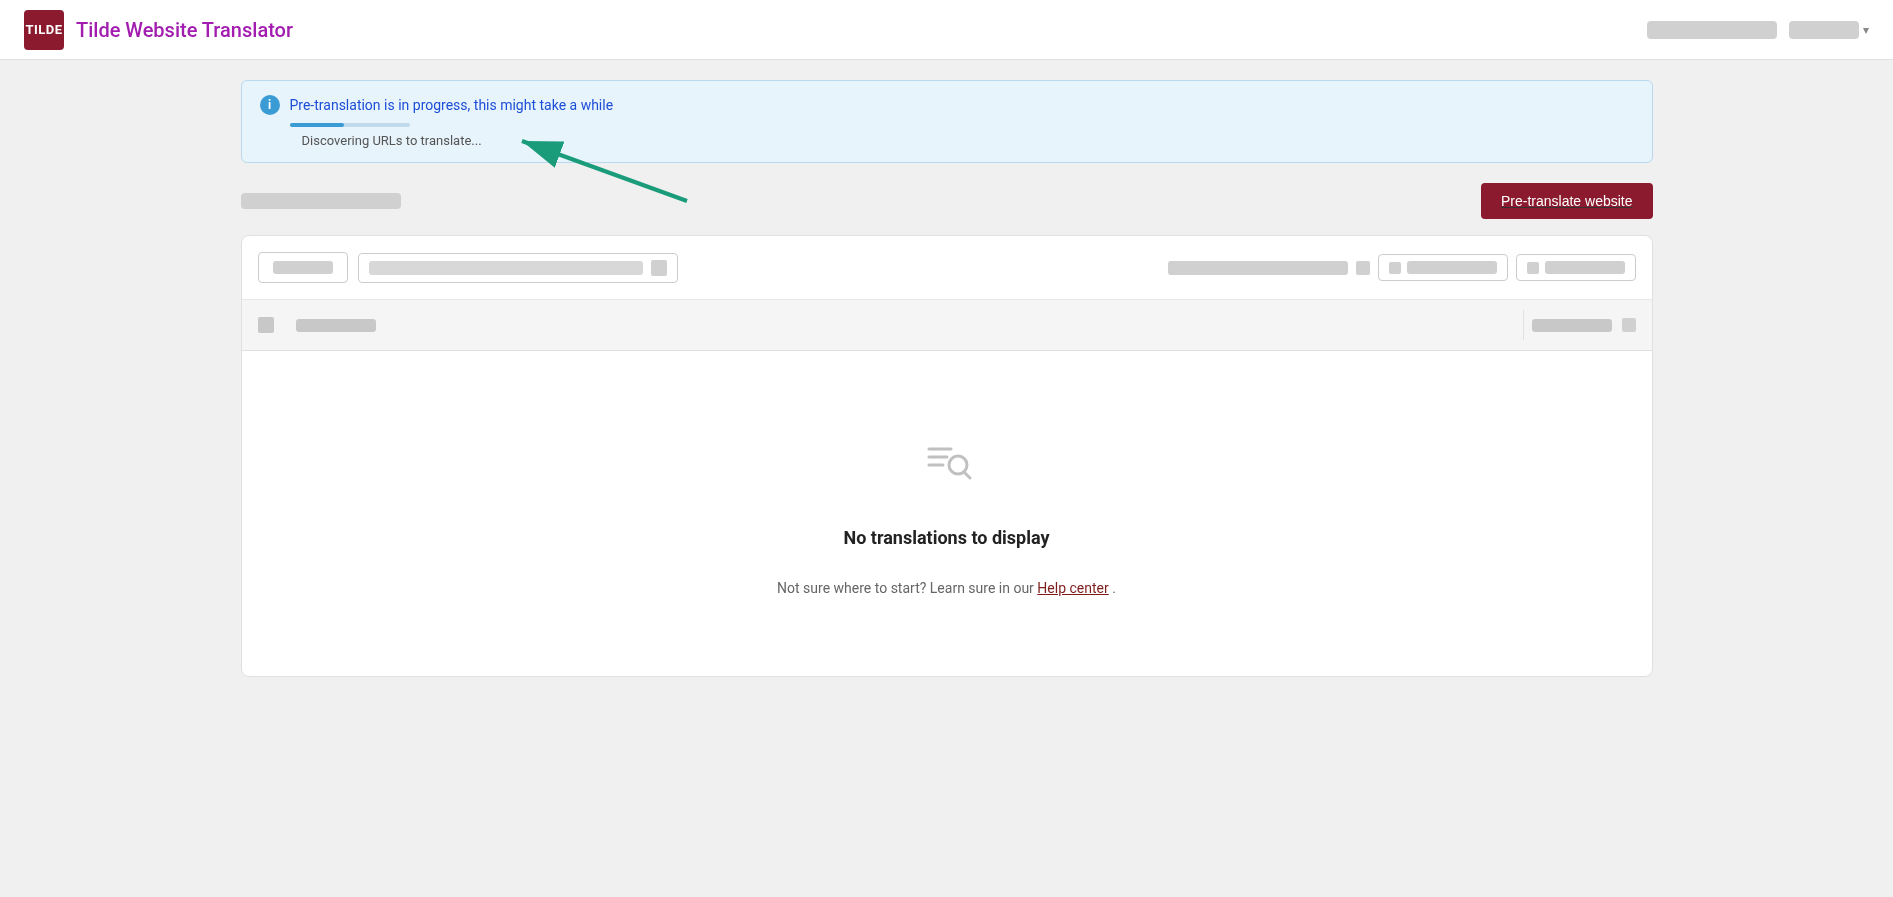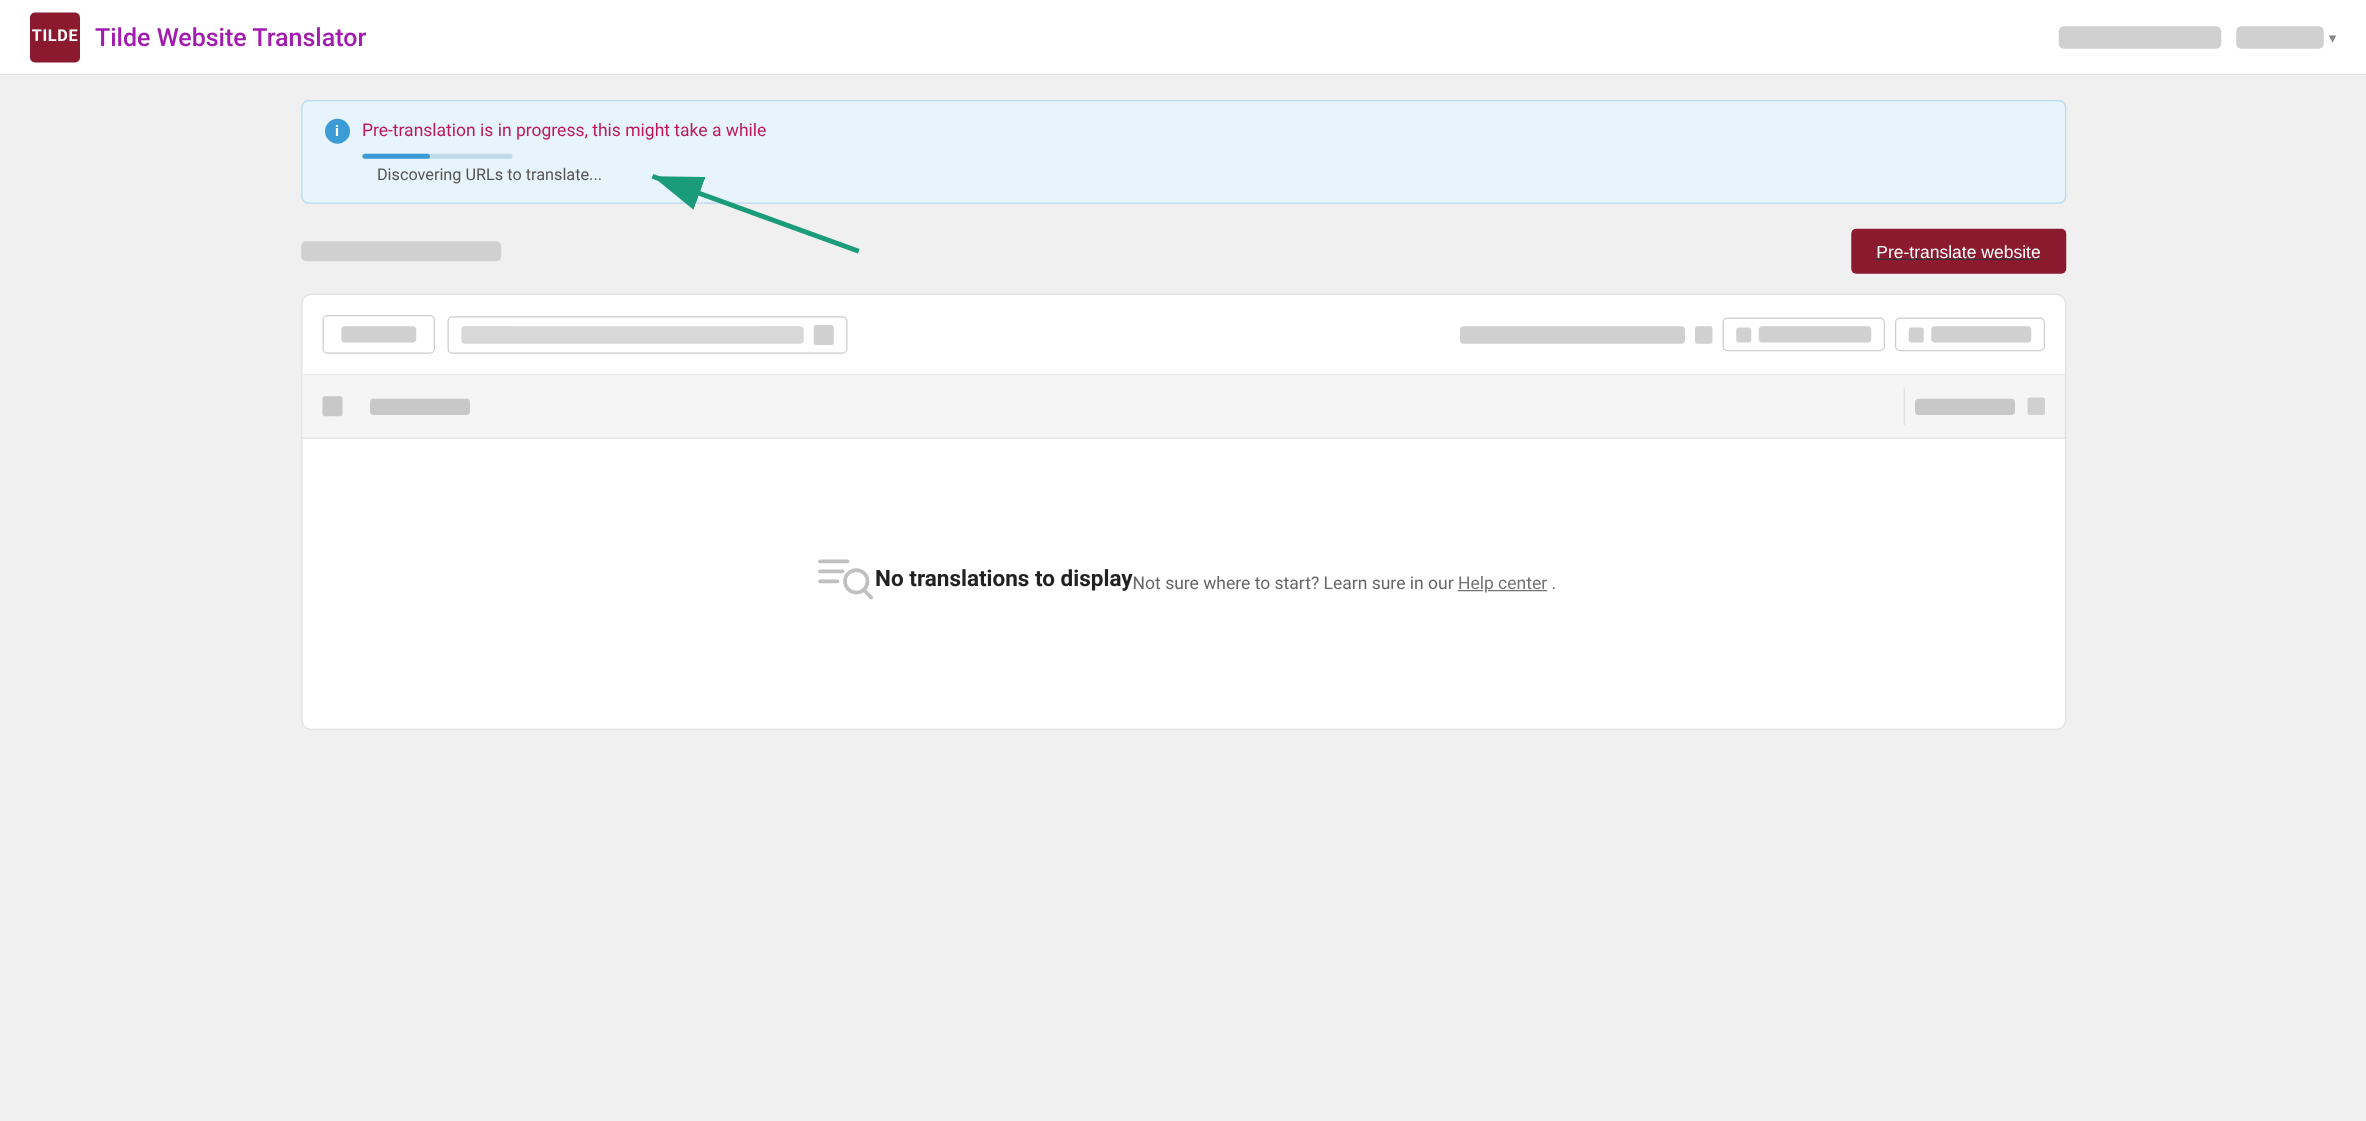--- a/index.html
+++ b/index.html
@@ -93,21 +93,21 @@
       color: white;
       display: flex;
       align-items: center;
       justify-content: center;
       font-size: 12px;
       font-weight: bold;
       flex-shrink: 0;
     }
     .notification-title {
       font-size: 14px;
-      color: #be185d;
+      color: #1d4ed8;
     }
     .progress-bar-track {
       width: 120px;
       height: 4px;
       background: #c0daeb;
       border-radius: 2px;
       margin-left: 30px;
       margin-bottom: 6px;
     }
     .progress-bar-fill {
@@ -322,42 +322,43 @@
     .th-divider {
       width: 1px;
       height: 30px;
       background: #e0e0e0;
       margin: 0 8px;
     }
 
     
     .empty-state {
       display: flex;
-      flex-direction: row;
+      flex-direction: column;
       align-items: center;
       justify-content: center;
       padding: 80px 20px;
       text-align: left;
+      gap: 24px;
     }
     .empty-icon {
       color: #c0c0c0;
       margin-bottom: 16px;
     }
     .empty-title {
       font-size: 18px;
       font-weight: 700;
       color: #222;
       margin-bottom: 8px;
     }
     .empty-subtitle {
       font-size: 14px;
       color: #666;
     }
     .empty-subtitle a {
-      color: #737373;
+      color: #7f1d1d;
       text-decoration: underline;
     }
   </style>
 </head>
 <body>
 
 <div class="header">
   <div class="logo-wrapper">
     <div class="logo-box">
       <span>TILDE</span>

